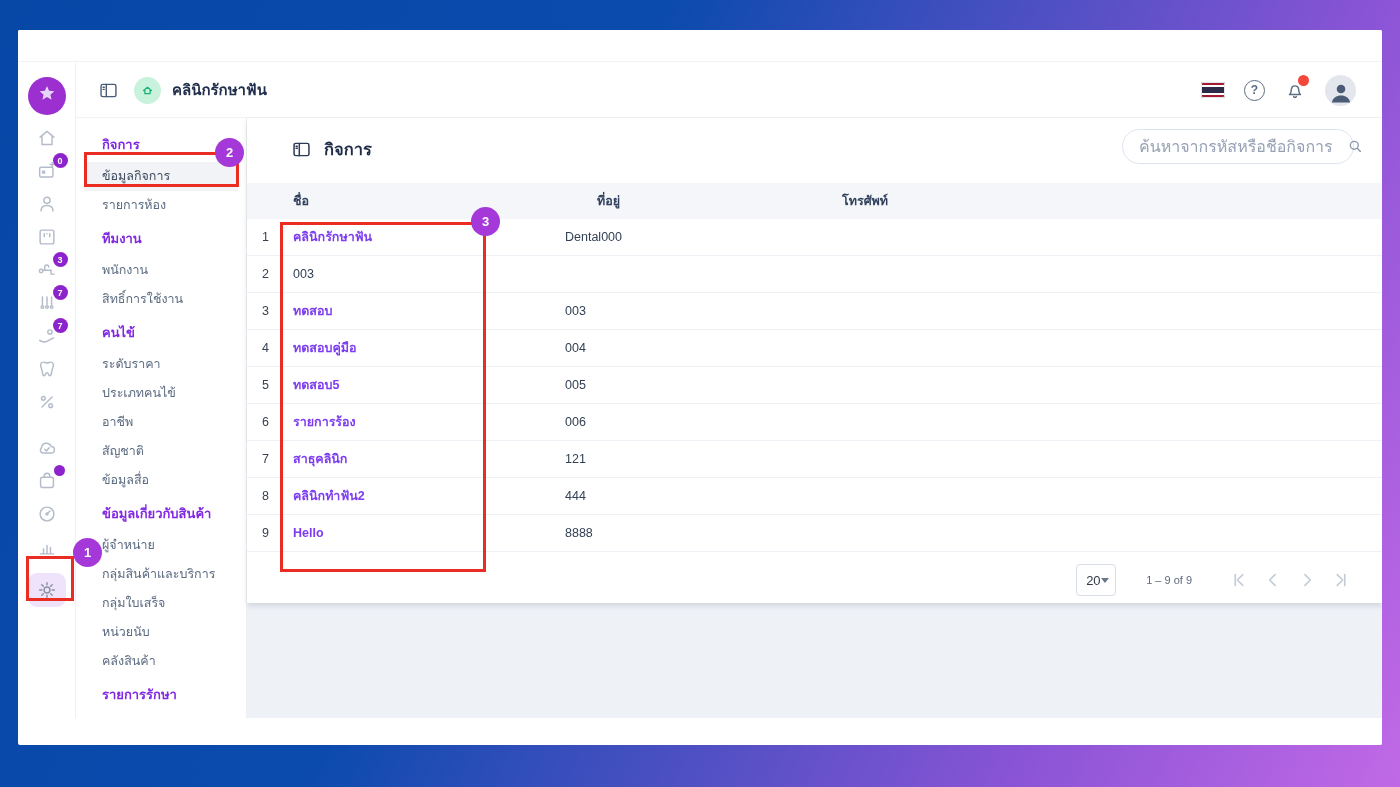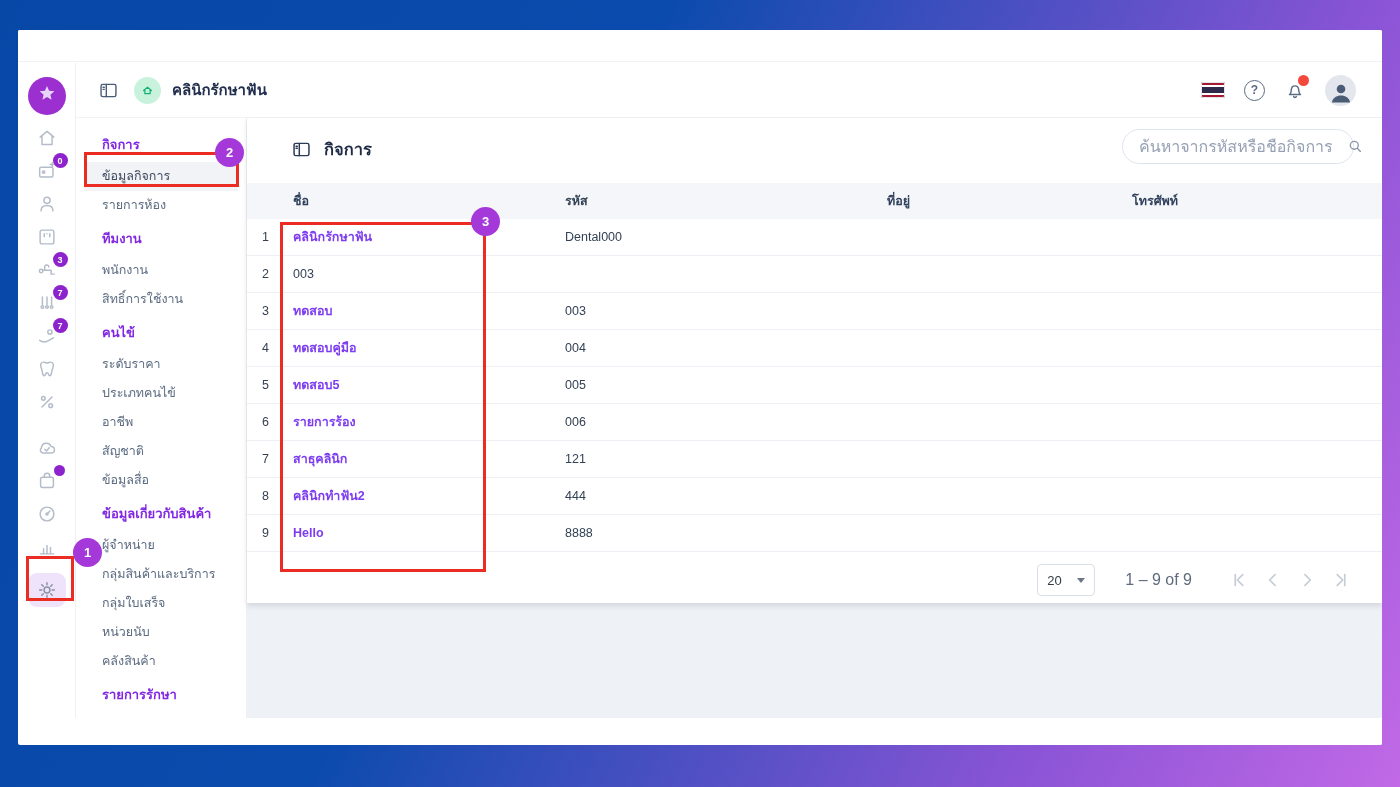--- a/index.html
+++ b/index.html
@@ -54,23 +54,23 @@
   .thead { display:flex; align-items:center; height:36px; background:#f4f6f9; font-size:12.5px; font-weight:700; color:#30405c; }
   .trow { display:flex; align-items:center; height:37px; border-bottom:1px solid #edf0f4; font-size:12.5px; background:#fff; }
   .c-idx { width:46px; padding-left:15px; color:#374151; }
   .c-name { width:272px; }
   .c-code { width:290px; color:#334155; }
   .c-addr { width:245px;margin-left:32px; }
   .c-phone { flex:1; }
   .name-link { color:#7d3cf0; font-weight:700; cursor:pointer; }
 
   .pagi { display:flex; align-items:center; justify-content:flex-end; height:44px; margin-top:6px; padding-right:28px; }
-  .pagesize { width:58px; height:32px; border:1px solid #d8dee8; border-radius:4px; display:flex; align-items:center; padding:0 9px; font-size:13px; color:#333a46; cursor:pointer; }
+  .pagesize { width:40px; height:32px; border:1px solid #d8dee8; border-radius:4px; display:flex; align-items:center; padding:0 9px; font-size:13px; color:#333a46; cursor:pointer; }
   .caret { margin-left:auto; width:0; height:0; border-left:4.5px solid transparent; border-right:4.5px solid transparent; border-top:5.5px solid #6b7686; }
-  .range-label { font-size:16px; color:#5f6b7d; margin:0 26px 0 30px; }
+  .range-label { font-size:11px; color:#5f6b7d; margin:0 26px 0 30px; }
   .nav-btn { width:26px; height:26px; display:flex; align-items:center; justify-content:center; cursor:pointer; margin-left:8px; }
 
   
   .ann-box { position:absolute; border:3px solid #ea2c23; z-index:60; pointer-events:none; }
   .ann-circle { position:absolute; width:29px; height:29px; border-radius:50%; background:#a538d8; color:#fff; font-size:13px; font-weight:800; display:flex; align-items:center; justify-content:center; z-index:61; pointer-events:none; }
   #ann-box-1 { left:26px; top:556px; width:48px; height:45px; }
   #ann-circle-1 { left:73px; top:538px; }
   #ann-box-2 { left:84px; top:152px; width:155px; height:35px; }
   #ann-circle-2 { left:215px; top:138px; }
   #ann-box-3 { left:280px; top:222px; width:206px; height:350px; }
@@ -224,21 +224,20 @@
                 <circle cx="10.5" cy="10.5" r="5"></circle>
                 <path d="M14.3 14.3 L18.2 18.2"></path>
               </svg>
           </span>
         </div>
       </div>
 
       <div class="thead">
         <span class="c-idx"></span>
         <span class="c-name">ชื่อ</span>
-        <span class="c-code">รหัส</span>
         <span class="c-addr">ที่อยู่</span>
         <span class="c-phone">โทรศัพท์</span>
       </div>
       <div id="table-body" style="display:contents"><div class="trow">
             <span class="c-idx">1</span>
             <span class="c-name"><span class="name-link">คลินิกรักษาฟัน</span></span>
             <span class="c-code">Dental000</span>
             <span class="c-addr"></span>
             <span class="c-phone"></span>
           </div><div class="trow">

